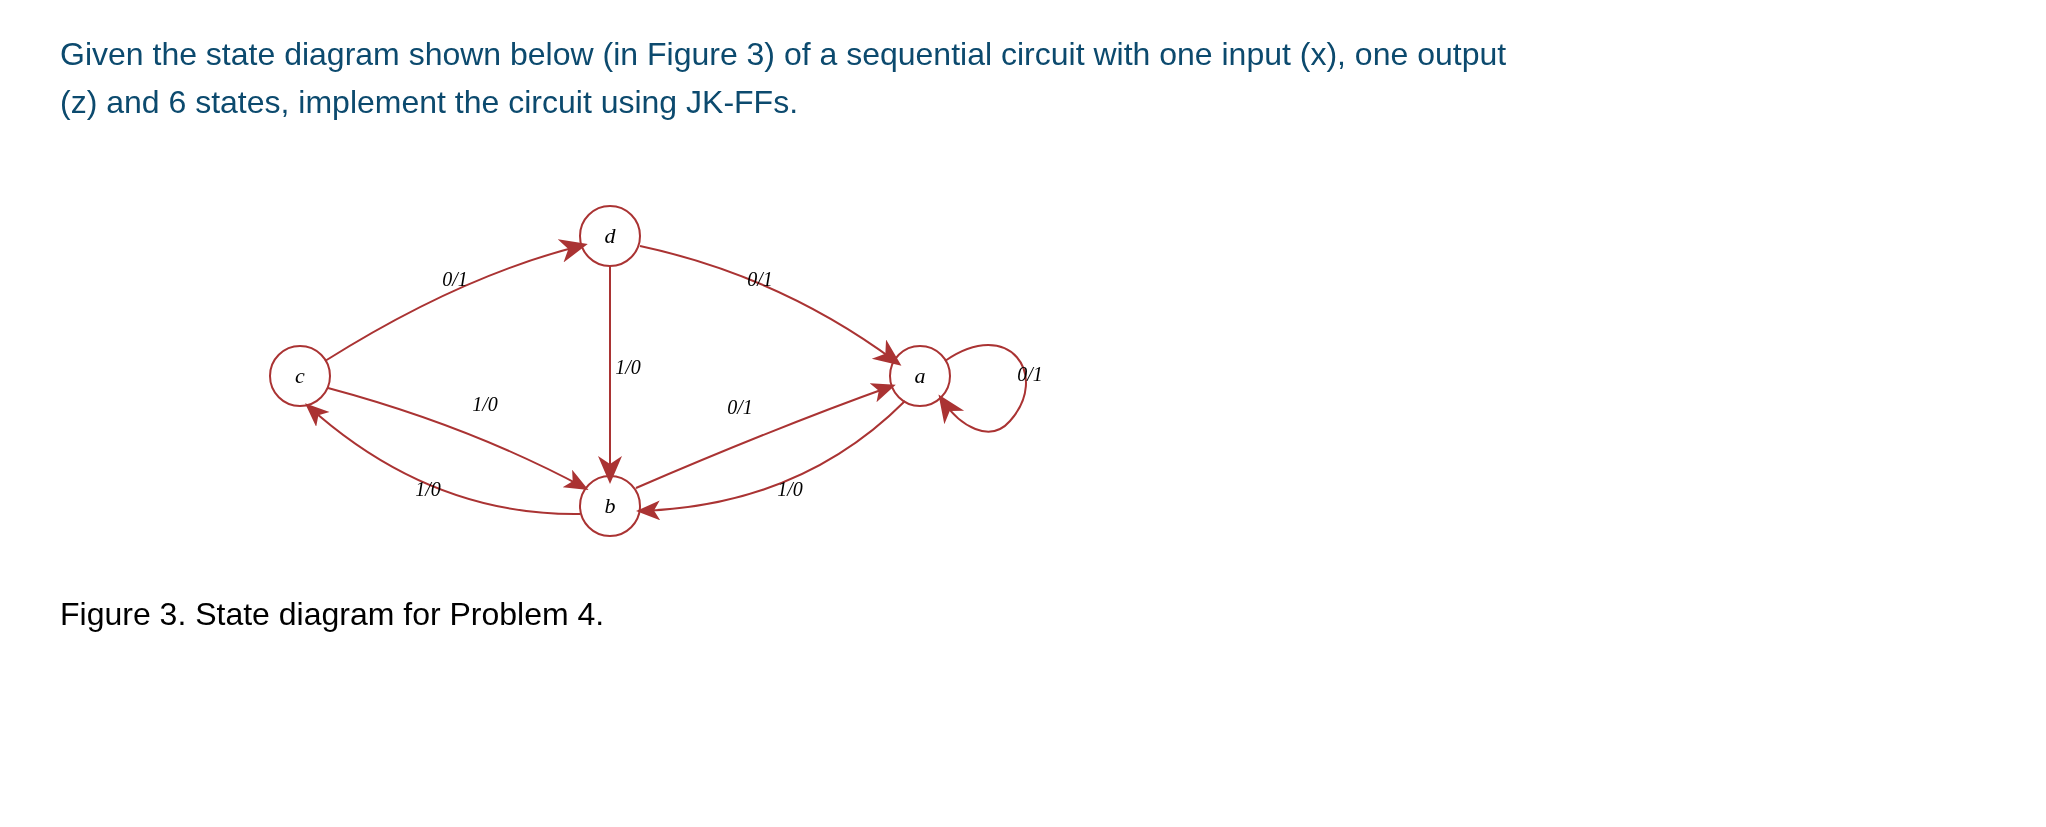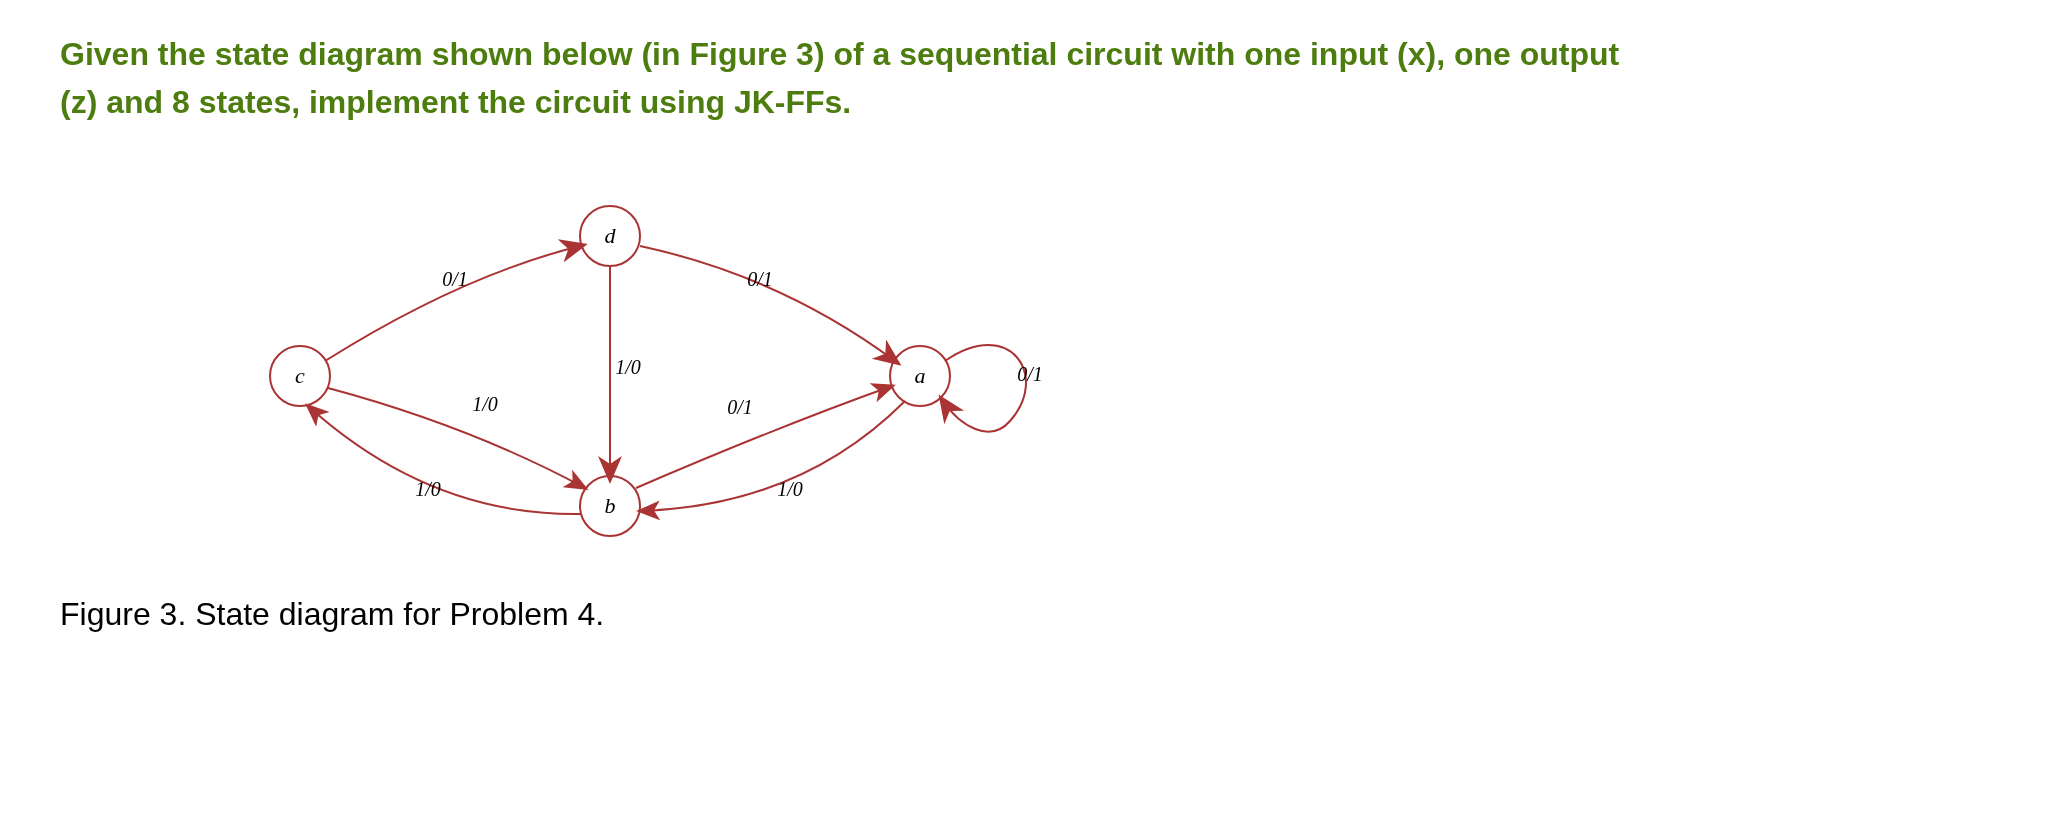--- a/index.html
+++ b/index.html
@@ -12,24 +12,23 @@
   .page {
     position: relative;
     width: 2046px;
     height: 827px;
     box-sizing: border-box;
     padding: 20px 60px;
   }
   .problem-text {
     font-size: 32px;
     line-height: 1.5;
-    color: #4d7c0f;
+    color: #0c4a6e;
     max-width: 1900px;
     margin-top: 10px;
-    font-weight: bold;
   }
   .diagram-area {
     position: relative;
     width: 1000px;
     height: 420px;
     margin-top: 40px;
     margin-left: 120px;
   }
   .diagram-area svg {
     position: absolute;
@@ -70,21 +69,21 @@
     margin-top: 10px;
   }
 </style>
 </head>
 <body>
 
 <div class="page">
 
   <div class="problem-text">
     <span>Given the state diagram shown below (in Figure 3) of a sequential circuit with one input (x), one output</span><br>
-    <span>(z) and 8 states, implement the circuit using JK-FFs.</span>
+    <span>(z) and 6 states, implement the circuit using JK-FFs.</span>
   </div>
 
   <div class="diagram-area">
     <svg width="1000" height="420" viewBox="0 0 1000 420">
       <defs>
         <marker id="arrow" markerWidth="14" markerHeight="14" refX="10" refY="5" orient="auto">
           <path d="M0,0 L12,5 L0,10 L3,5 Z" class="arrowhead"></path>
         </marker>
         <marker id="arrowBig" markerWidth="18" markerHeight="18" refX="10" refY="6" orient="auto">
           <path d="M0,0 L14,6 L0,12 L4,6 Z" class="arrowhead"></path>

